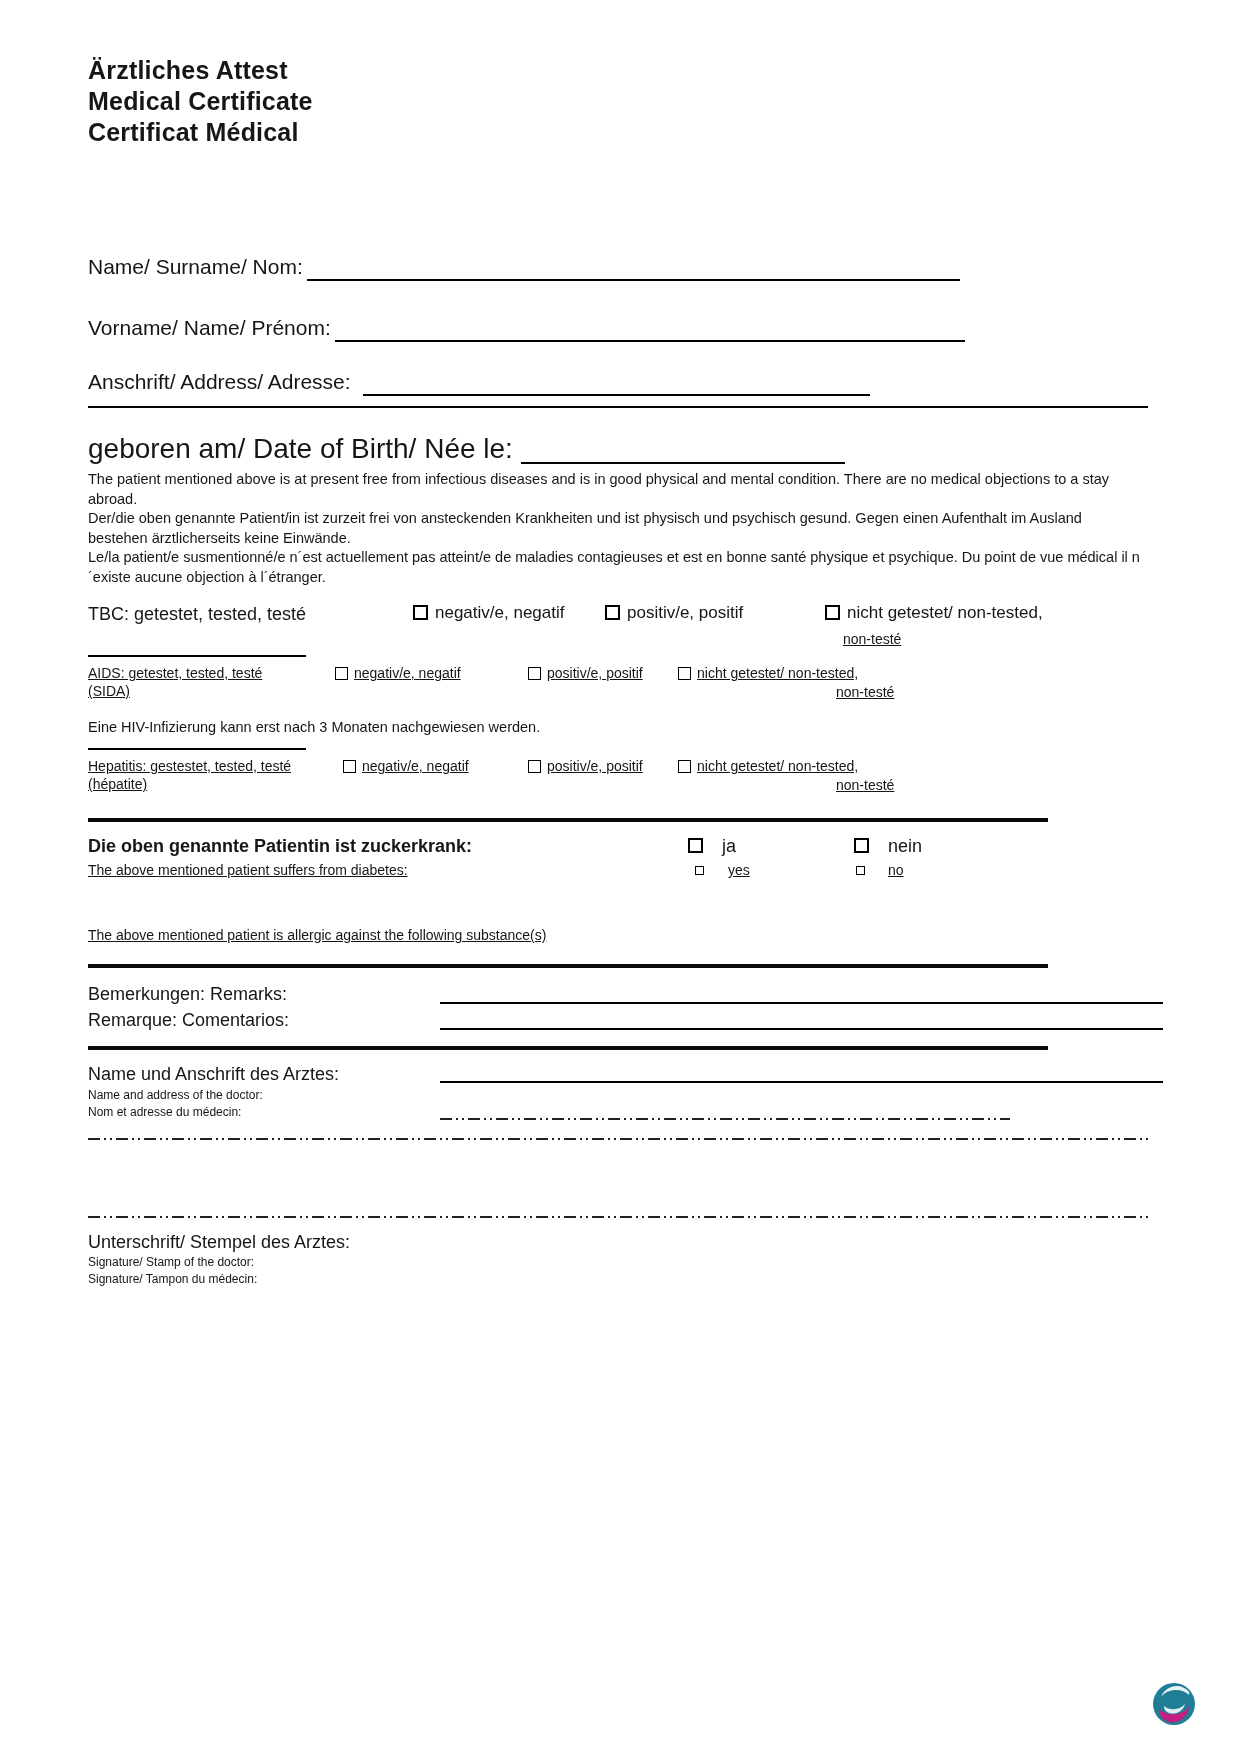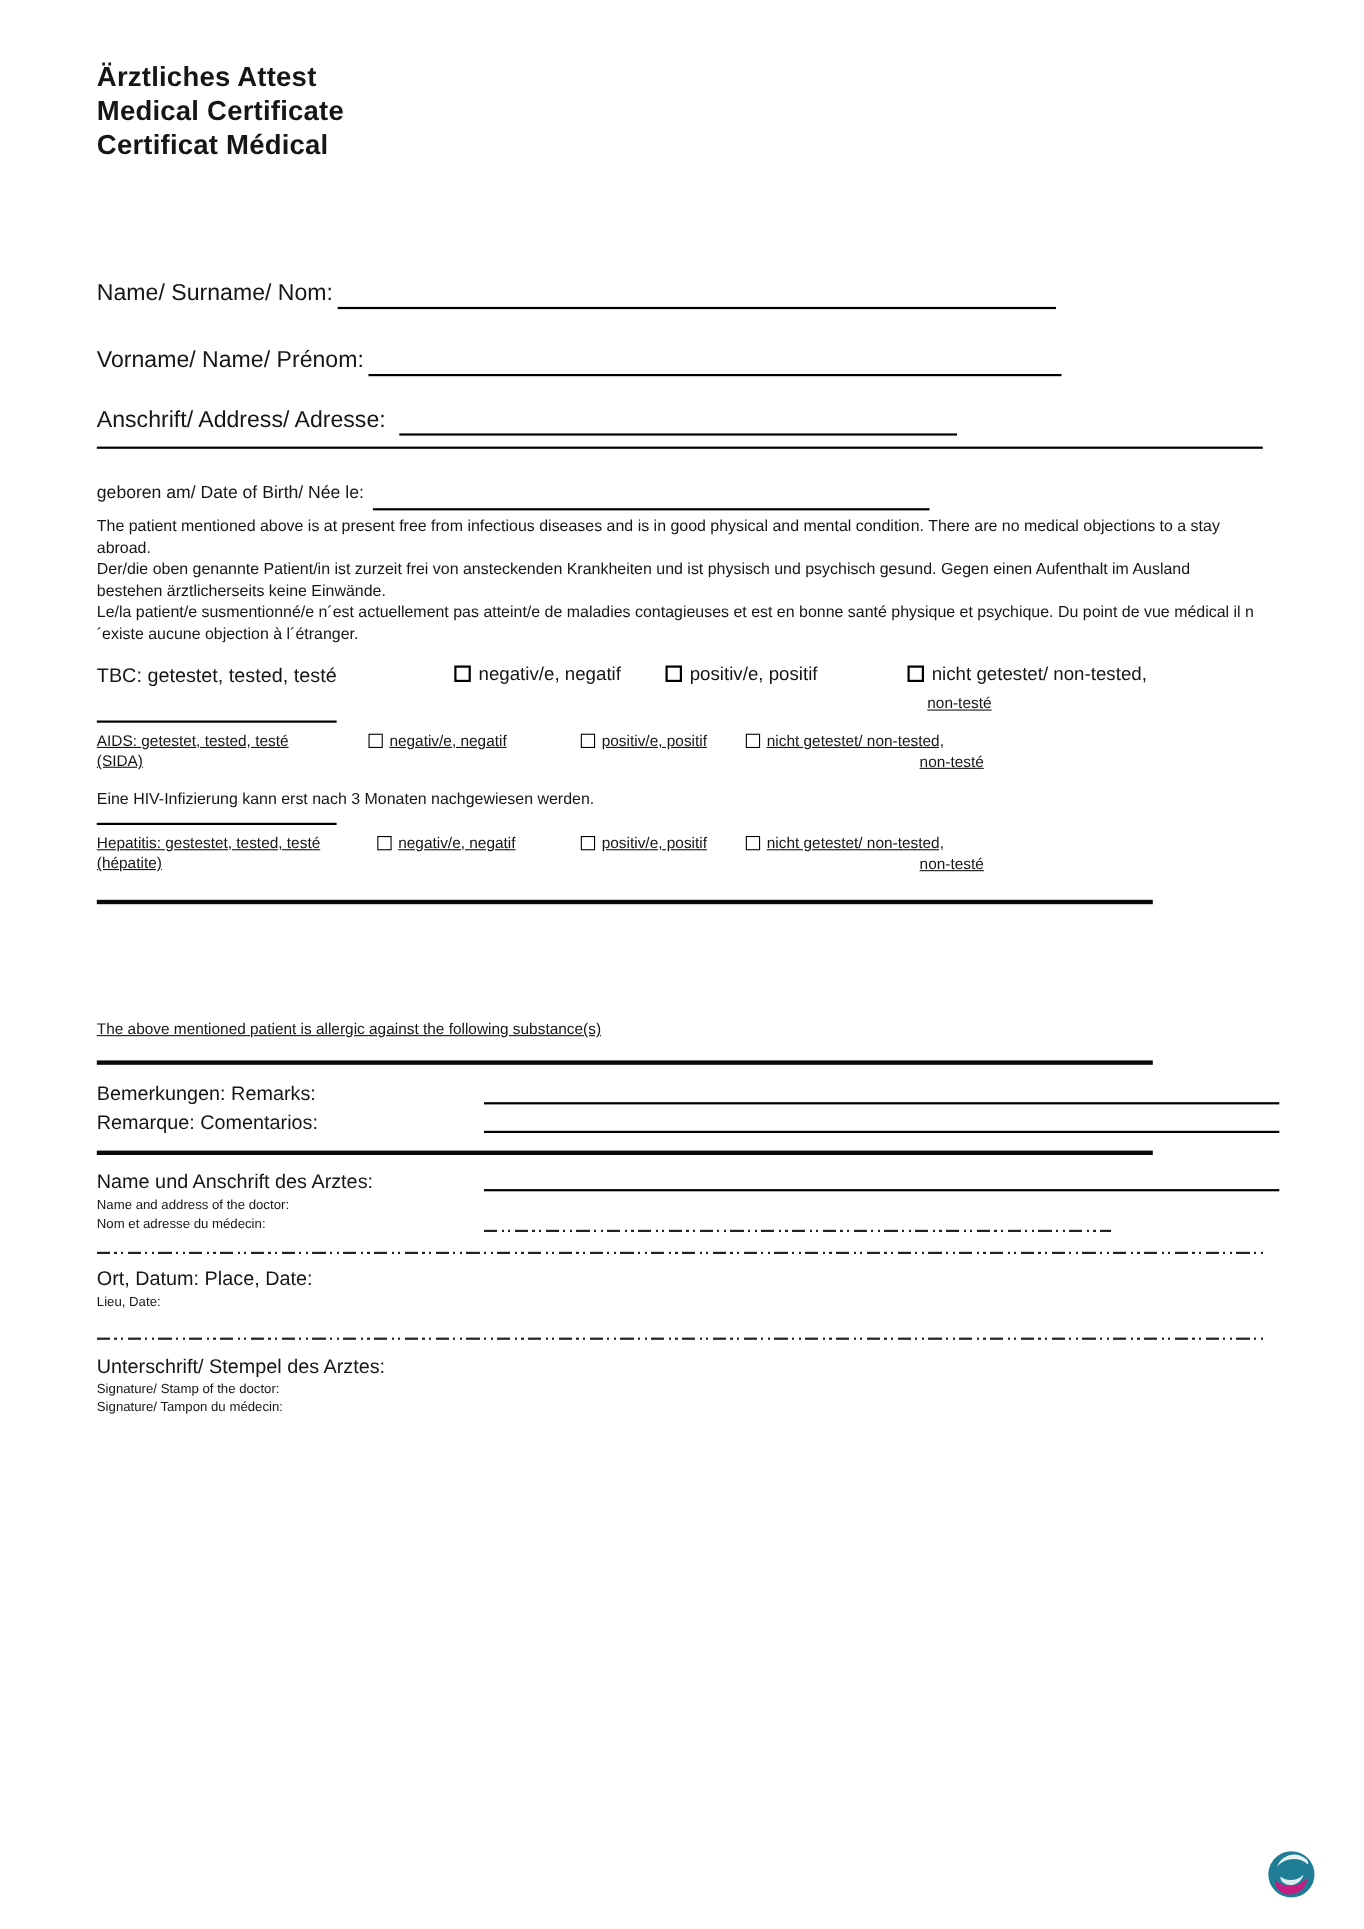--- a/index.html
+++ b/index.html
@@ -7,21 +7,21 @@
   .page {
     position:relative; width:1240px; height:1754px; background:#fff;
     font-family:"Liberation Sans","DejaVu Sans",sans-serif; color:#161616; overflow:hidden;
   }
   .content { position:absolute; left:88px; top:0; width:1077px; height:100%; }
   .abs { position:absolute; }
   .title div { font-size:25px; font-weight:bold; line-height:31px; letter-spacing:.2px; }
 
   .frow { display:flex; align-items:flex-end; }
   .lbl21 { font-size:21px; line-height:28px; white-space:nowrap; }
-  .lbl22 { font-size:16px; line-height:30px; white-space:nowrap; }
+  .lbl22 { font-size:28px; line-height:30px; white-space:nowrap; }
   .fill { flex:1; border-bottom:2px solid #000; height:28px; margin-left:4px; }
 
   .solidline { height:0; border-bottom:2px solid #000; }
   .shortline { width:218px; height:0; border-bottom:2px solid #000; }
   .thickrule { height:4px; background:#0a0a0a; width:960px; }
   .dashline {
     height:2px;
     background-image:repeating-linear-gradient(90deg,
       #222 0,#222 12px,transparent 12px,transparent 16px,
       #222 16px,#222 18px,transparent 18px,transparent 22px,
@@ -126,20 +126,33 @@
         <span class="cb sm"></span><span>positiv/e, positif</span>
       </span>
       <span class="abs opt t14" style="left:590px; top:0;">
         <span class="cb sm"></span><span>nicht getestet/ non-tested,</span>
       </span>
       <span class="abs t14" style="left:748px; top:19px;">non-testé</span>
     </div>
 
     <div class="abs thickrule" style="top:818px; left:0;"></div>
 
+    <div class="abs" style="top:834px; left:0; width:1077px; height:52px;">
+      <span class="abs t18 bold" style="left:0; top:0;">Die oben genannte Patientin ist zuckerkrank:</span>
+      <span class="cb abs" style="left:600px; top:4px;"></span>
+      <span class="abs t18" style="left:634px; top:0;">ja</span>
+      <span class="cb abs" style="left:766px; top:4px;"></span>
+      <span class="abs t18" style="left:800px; top:0;">nein</span>
+
+      <span class="abs t14" style="left:0; top:27px;">The above mentioned patient suffers from diabetes:</span>
+      <span class="cb xs abs" style="left:607px; top:32px;"></span>
+      <span class="abs t14" style="left:640px; top:27px;">yes</span>
+      <span class="cb xs abs" style="left:768px; top:32px;"></span>
+      <span class="abs t14" style="left:800px; top:27px;">no</span>
+    </div>
 
     <div class="abs" style="top:900px; left:0; width:1077px; height:50px;">
       <span class="abs t14" style="left:0; top:26px;">The above mentioned patient is allergic against the following substance(s)</span>
     </div>
 
     <div class="abs thickrule" style="top:964px; left:0;"></div>
 
     <div class="abs" style="top:982px; left:0; width:1077px; height:52px;">
       <span class="abs t18" style="left:0; top:0;">Bemerkungen: Remarks:</span>
       <span class="abs solidline" style="left:352px; top:20px; width:723px;"></span>
@@ -152,24 +165,20 @@
     <div class="abs" style="top:1062px; left:0; width:1077px; height:78px;">
       <span class="abs t18" style="left:0; top:0;">Name und Anschrift des Arztes:</span>
       <span class="abs solidline" style="left:352px; top:19px; width:723px;"></span>
       <span class="abs t13" style="left:0; top:25px;">Name and address of the doctor:</span>
       <span class="abs t13" style="left:0; top:42px;">Nom et adresse du médecin:</span>
       <span class="abs dashline" style="left:352px; top:56px; width:570px;"></span>
     </div>
 
     <div class="abs dashline" style="top:1138px; left:0; width:1062px;"></div>
 
-    <div class="abs" style="top:1150px; left:0; width:1077px; height:48px;">
-      <span class="abs t18" style="left:0; top:0;">Ort, Datum: Place, Date:</span>
-      <span class="abs t13" style="left:0; top:25px;">Lieu, Date:</span>
-    </div>
 
     <div class="abs dashline" style="top:1216px; left:0; width:1062px;"></div>
 
     <div class="abs" style="top:1230px; left:0; width:1077px; height:70px;">
       <span class="abs t18" style="left:0; top:0;">Unterschrift/ Stempel des Arztes:</span>
       <span class="abs t13" style="left:0; top:24px;">Signature/ Stamp of the doctor:</span>
       <span class="abs t13" style="left:0; top:41px;">Signature/ Tampon du médecin:</span>
     </div>
 
   </div>

